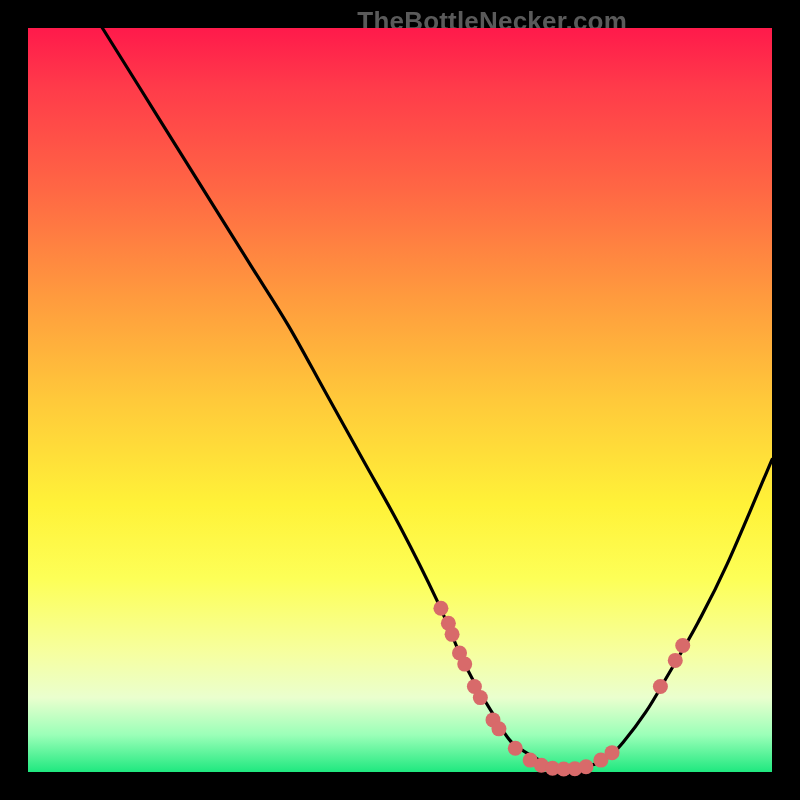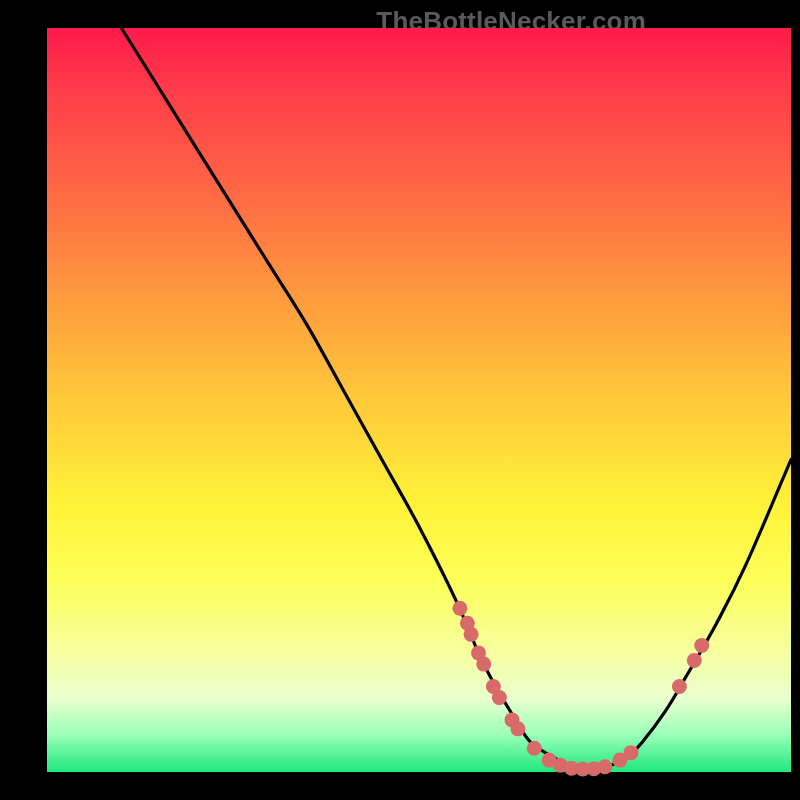--- a/index.html
+++ b/index.html
@@ -11,21 +11,20 @@
     overflow: hidden;
     font-family: Arial, Helvetica, sans-serif;
   }
   .frame {
     position: absolute;
     left: 0;
     top: 0;
     width: 641px;
     height: 800px;
     background: #000;
-    margin-left: 19px;
   }
   .watermark {
     position: absolute;
     top: 6px;
     right: 14px;
     font-size: 26px;
     font-weight: 600;
     color: #5a5a5a;
     letter-spacing: 0.2px;
   }

